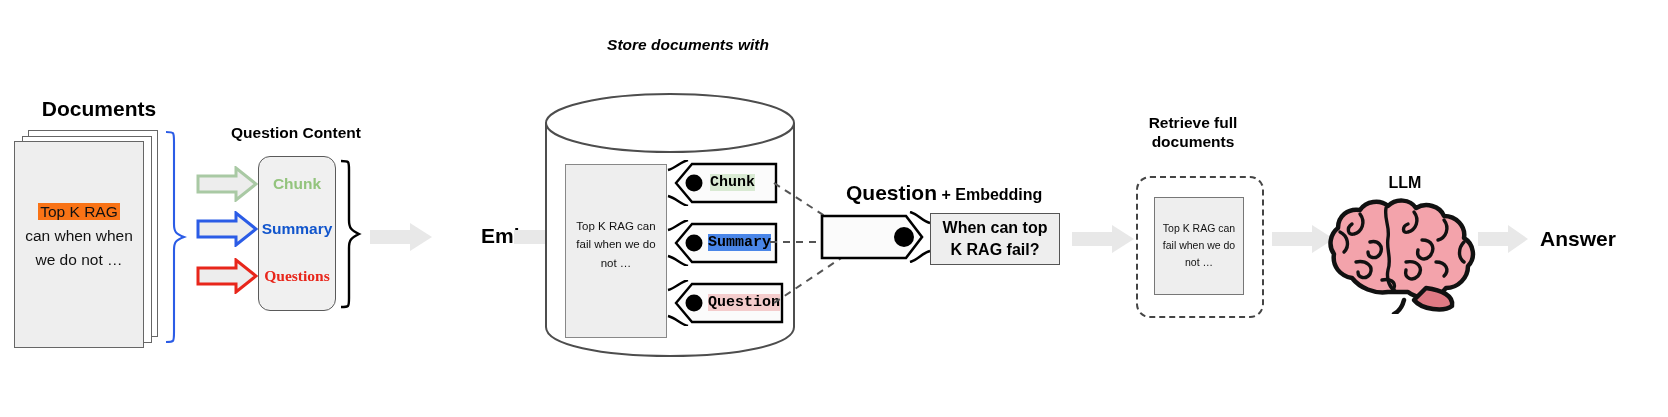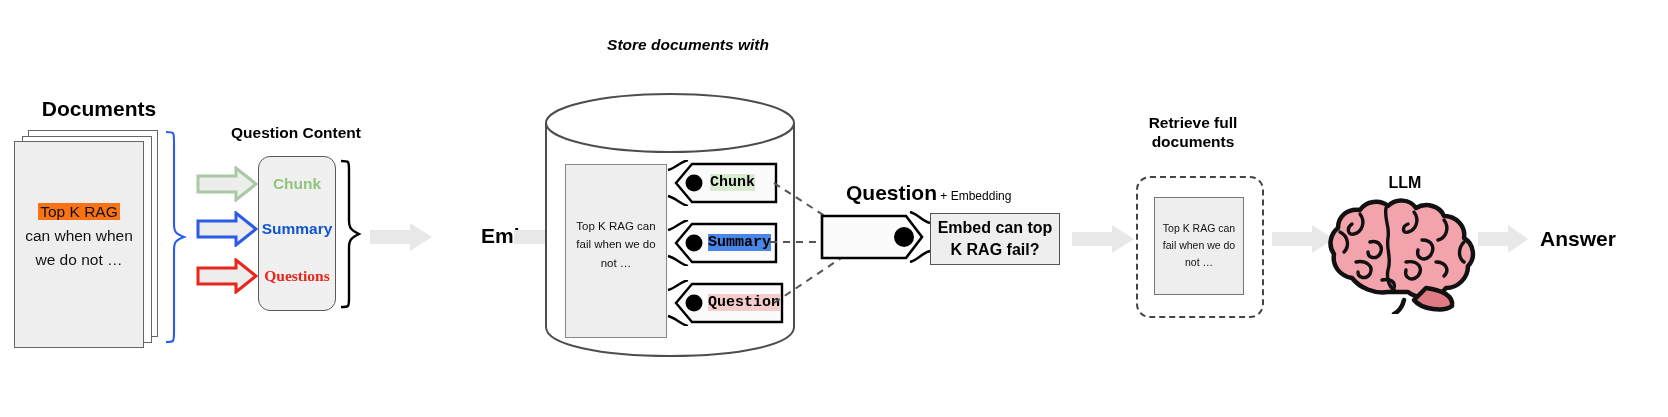--- a/index.html
+++ b/index.html
@@ -30,21 +30,21 @@
             font-size:15px;font-weight:bold;white-space:nowrap;}
 
   
   .qbox{position:absolute;background:#eeeeee;border:1.7px solid #555;
         display:flex;align-items:center;justify-content:center;text-align:center;
         font-weight:bold;font-size:16px;line-height:1.35;}
 
   .dashbox{position:absolute;border:2px dashed #444;border-radius:14px;}
 
   .t-big{font-size:21px;font-weight:bold;}
-  .t-med{font-size:12px;font-weight:normal;}
+  .t-med{font-size:16px;font-weight:bold;}
 </style>
 </head>
 <body>
 
 <div class="abs lbl" style="left:14px;top:96px;width:170px;font-size:21px;">Documents</div>
 
 <div class="docpage back" style="left:28px;top:130px;width:128px;height:205px;"></div>
 <div class="docpage back" style="left:22px;top:136px;width:128px;height:205px;"></div>
 <div class="docpage" style="left:14px;top:141px;width:128px;height:205px;">
   <div class="doc-text" style="top:58px;">
@@ -150,21 +150,21 @@
 <div class="tagwrap" style="left:820px;top:211px;">
   <svg width="112" height="52" viewBox="0 0 112 52">
     <path d="M110 12 C 102 10, 98 3, 90 1 M110 40 C 102 42, 98 49, 90 51" fill="none" stroke="#000" stroke-width="2.6"></path>
     <path d="M86 5 L2 5 L2 47 L86 47 L102 26 Z" fill="#fbfbfb" stroke="#000" stroke-width="2.6"></path>
     <circle cx="84" cy="26" r="10" fill="#000"></circle>
   </svg>
 </div>
 
 <div class="qbox" style="left:930px;top:213px;width:128px;height:50px;">
   <div>
-    <span>Embed can top</span><br>
+    <span>When can top</span><br>
     <span>K RAG fail?</span>
   </div>
 </div>
 
 <svg class="abs garrow" style="left:1072px;top:224px;" width="62" height="30" viewBox="0 0 62 30">
   <path d="M0 8 L40 8 L40 1 L62 15 L40 29 L40 22 L0 22 Z" fill="#e8e8e8"></path>
 </svg>
 
 <div class="abs lbl" style="left:1118px;top:113px;width:150px;font-size:15.5px;">
   <span>Retrieve full</span><br>

